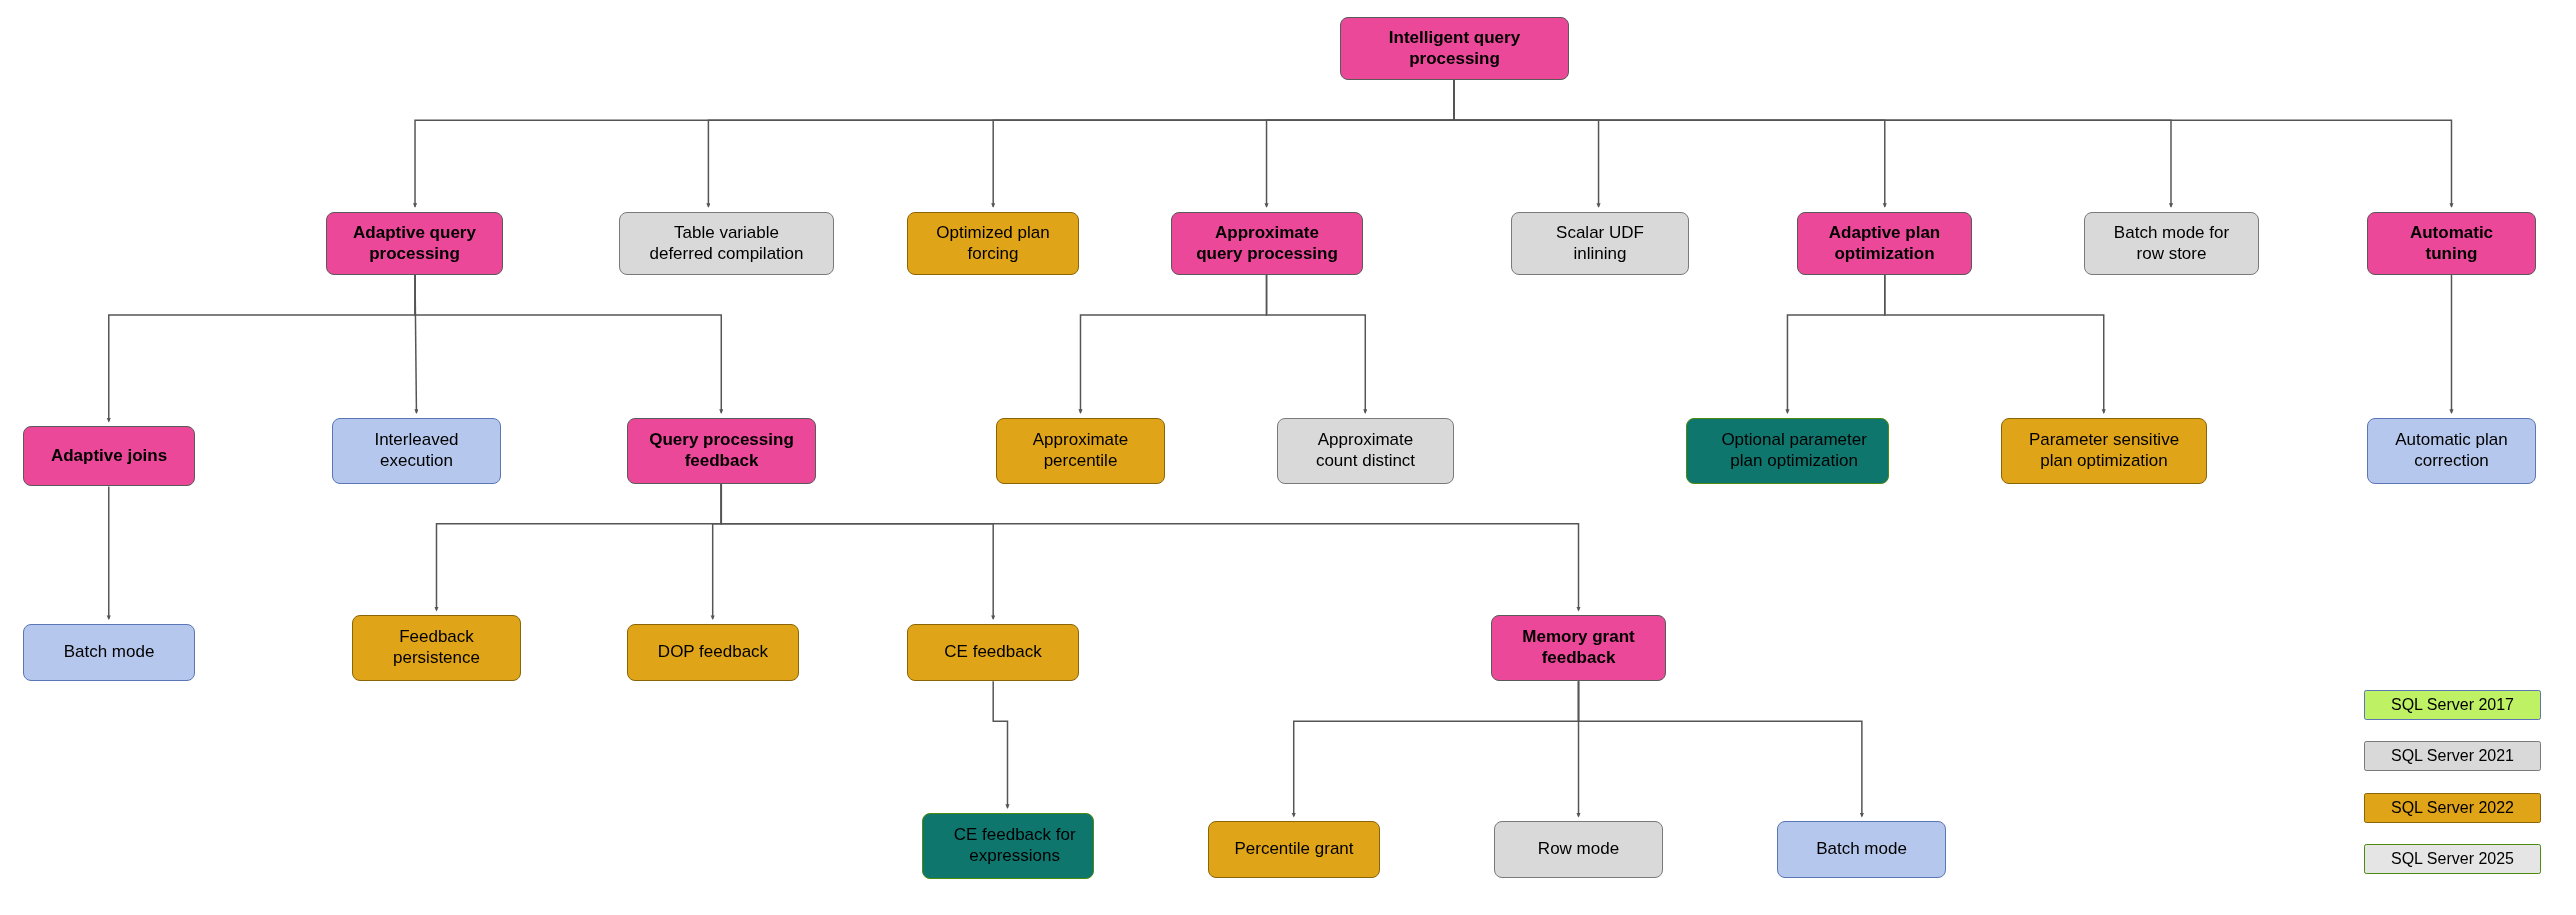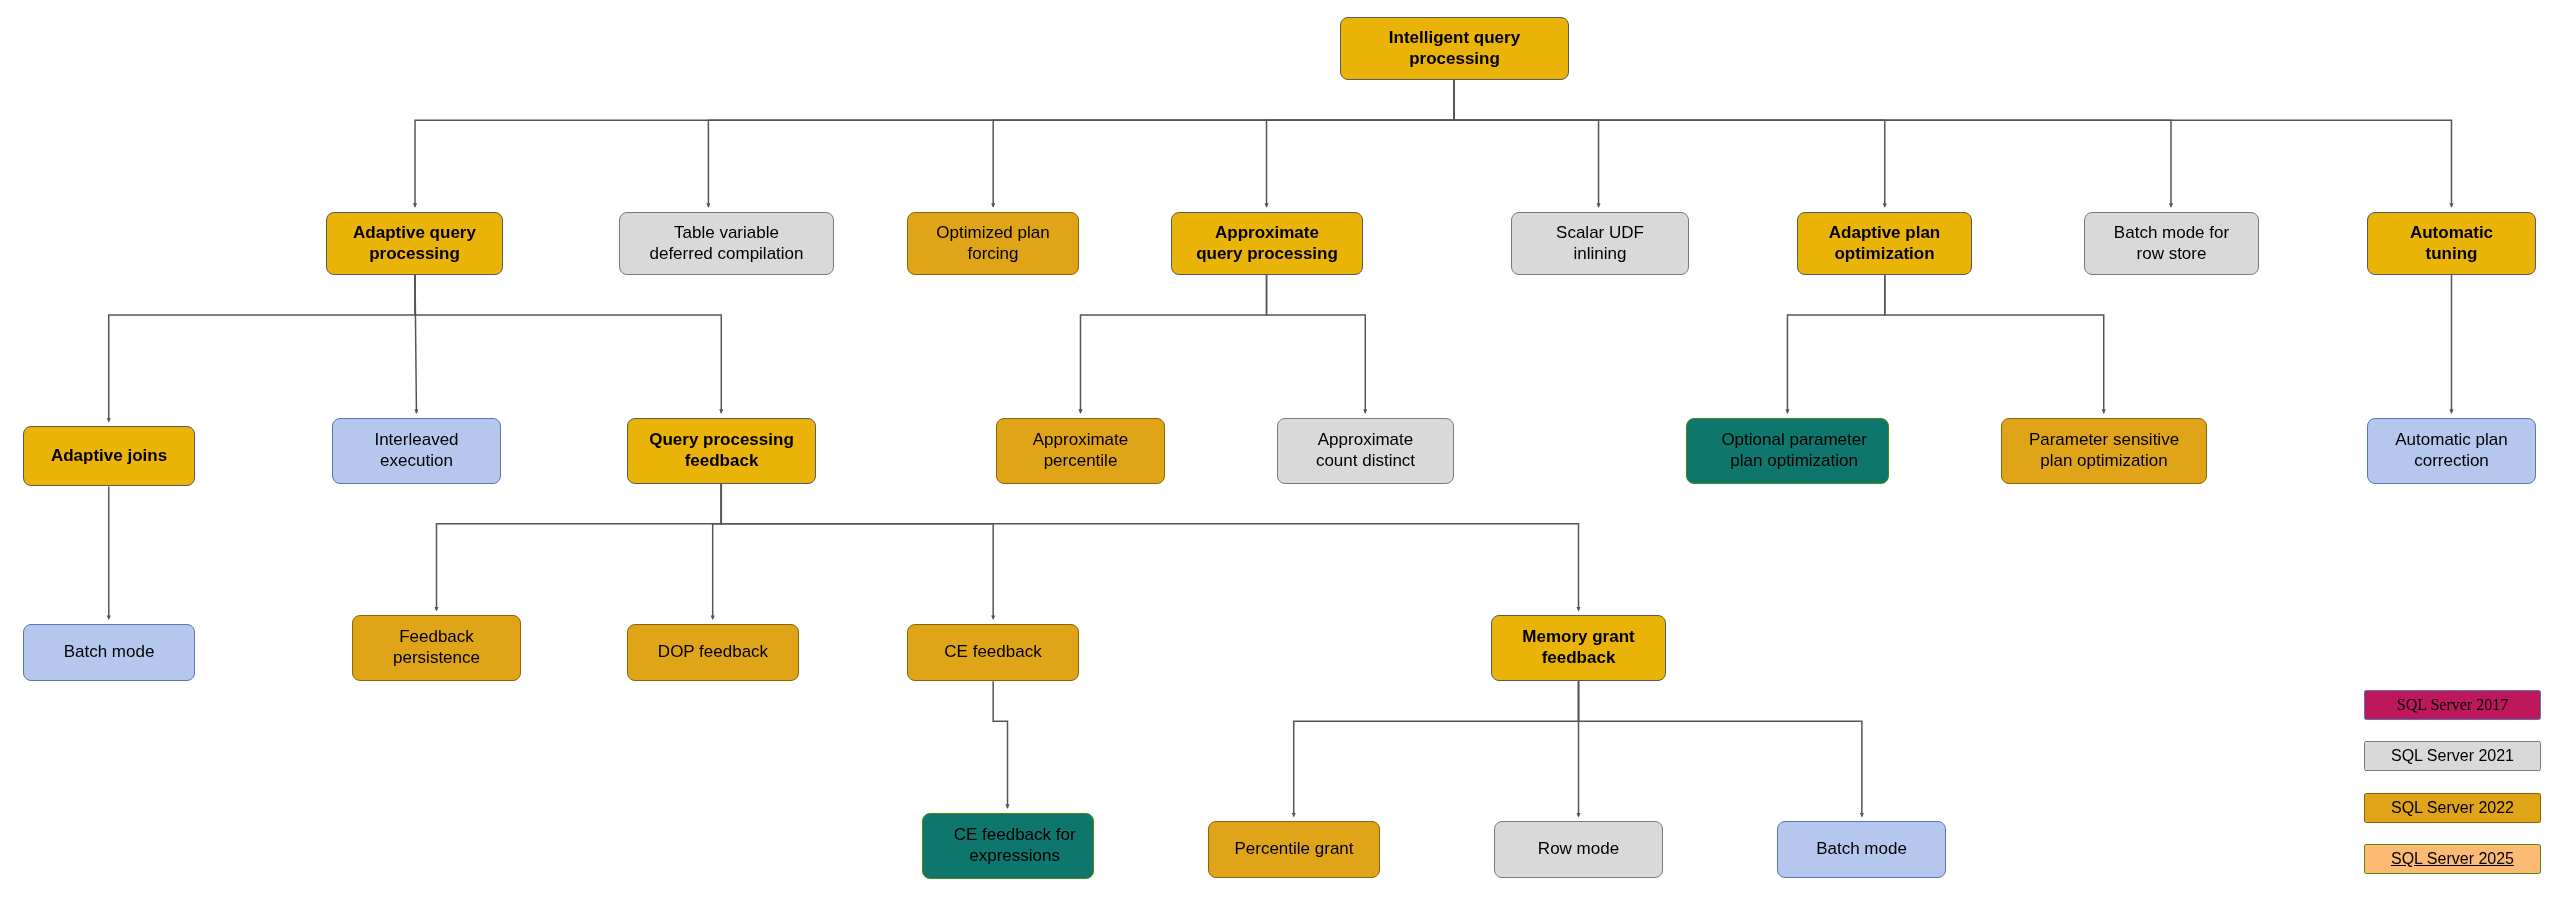--- a/index.html
+++ b/index.html
@@ -33,42 +33,42 @@
     display: flex;
     align-items: center;
     justify-content: center;
     text-align: center;
     font-size: 17px;
     line-height: 1.22;
     color: #000000;
     padding: 2.3px 5.7px;
     background: #ffffff;
   }
-  .node.white  { background: #eab308; border-color: #5a5a5a; }
+  .node.white  { background: #ec4899; border-color: #5a5a5a; }
   .node.gray   { background: #d9d9d9; border-color: #7a7a7a; }
   .node.orange { background: #e0a418; border-color: #8a6508; }
   .node.blue   { background: #b5c7ec; border-color: #5b76b5; }
   .node.green  { background: #0f766e; border-color: #4d8a10; padding-left: 19px; }
   .node.bold   { font-weight: bold; }
   .legend-item {
     position: absolute;
     box-sizing: border-box;
     border: 1.1px solid #666666;
     border-radius: 2.3px;
     display: flex;
     align-items: center;
     justify-content: center;
     font-size: 16px;
     color: #000000;
     padding: 1.1px 4.6px;
   }
   .legend-item.gray   { background: #d9d9d9; border-color: #7a7a7a; }
   .legend-item.orange { background: #e0a418; border-color: #8a6508; }
-  .legend-item.blue   { background: #be185d; border-color: #5b76b5; font-family: Liberation Serif, serif; }
-  .legend-item.green  { background: #fdba74; border-color: #4d8a10; text-decoration: underline; }
+  .legend-item.blue   { background: #bef264; border-color: #5b76b5; }
+  .legend-item.green  { background: #e5e5e5; border-color: #4d8a10; }
 </style>
 </head>
 <body>
 
 <div id="canvas">
   <svg id="edges" xmlns="http://www.w3.org/2000/svg" viewBox="0 0 4500 1600" width="2576" height="916">
     <defs>
       <marker id="arrow" markerWidth="10" markerHeight="10" refX="6" refY="3.6" orient="auto" markerUnits="userSpaceOnUse">
         <path d="M0,0 L8,3.6 L0,7.2 z" fill="#555555"></path>
       </marker>

